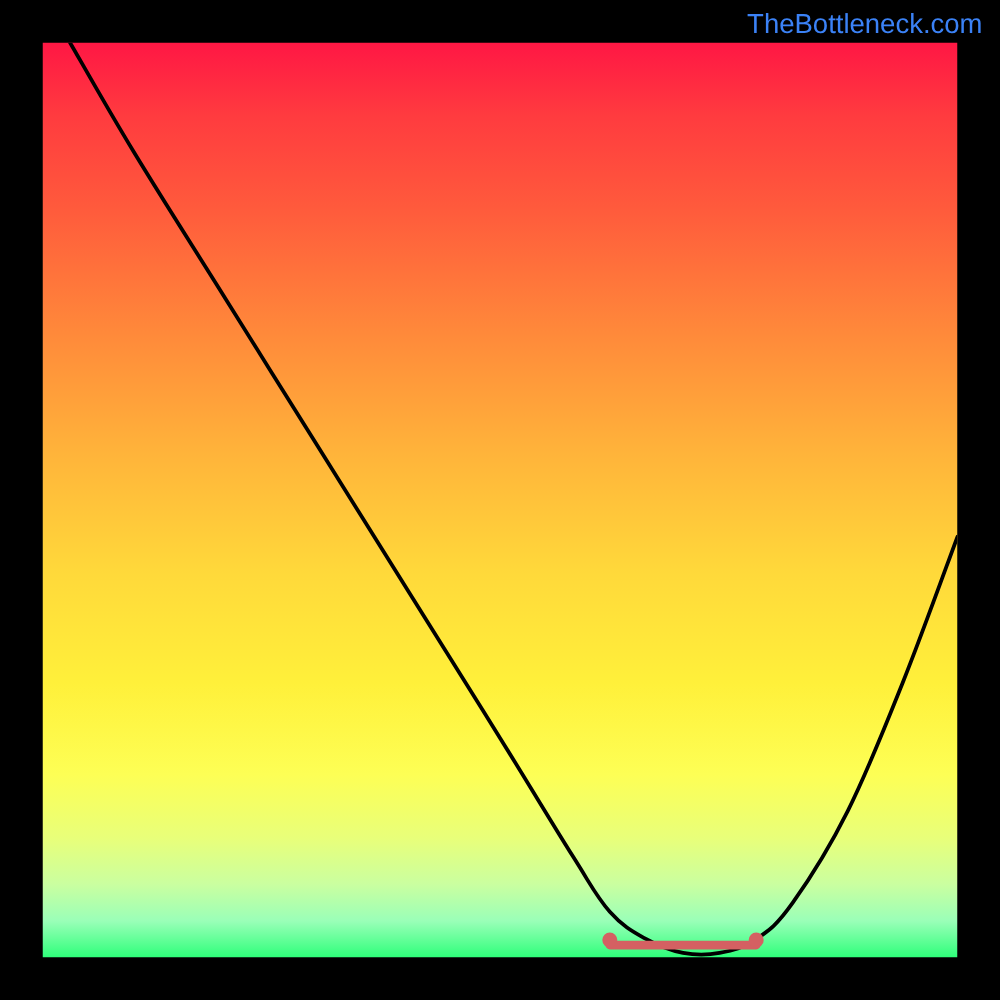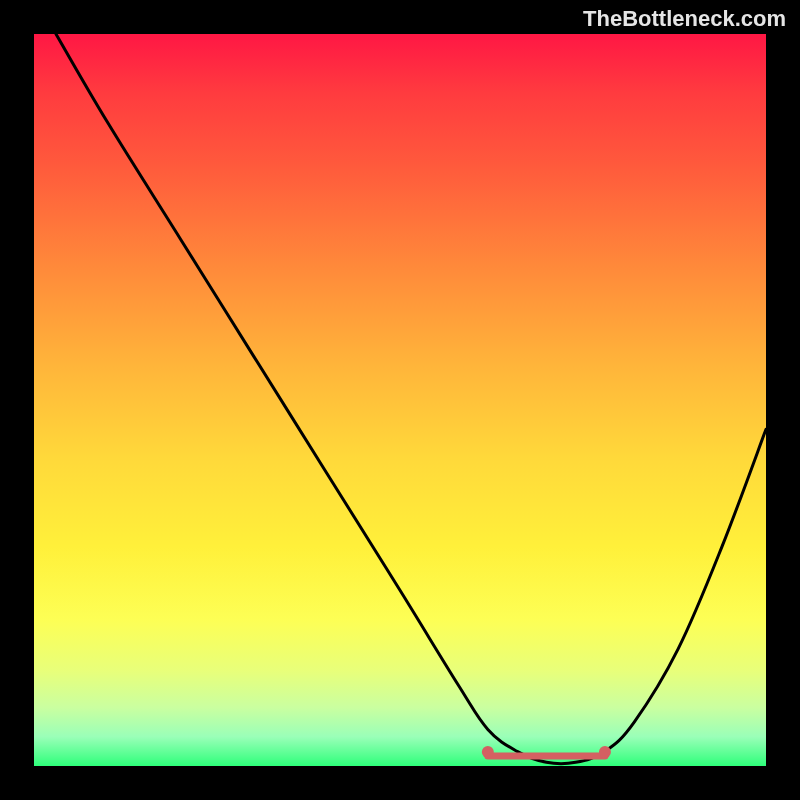--- a/index.html
+++ b/index.html
@@ -1,23 +1,23 @@
 <!DOCTYPE html>
 <html><head>
 <meta charset="utf-8">
 <style>
   * { margin: 0; padding: 0; box-sizing: border-box; }
   body { width: 800px; height: 800px; background: #000; position: relative; font-family: Arial, sans-serif; }
   .attribution {
     position: absolute;
     top: 6px;
     right: 14px;
-    color: #e5e5e5;
+    color: #3b82f6;
     font-size: 22px;
-    font-weight: 700;
+    font-weight: 400;
     z-index: 10;
   }
   .plot-area {
     position: absolute;
     left: 34px;
     top: 34px;
     width: 732px;
     height: 732px;
     overflow: hidden;
   }

